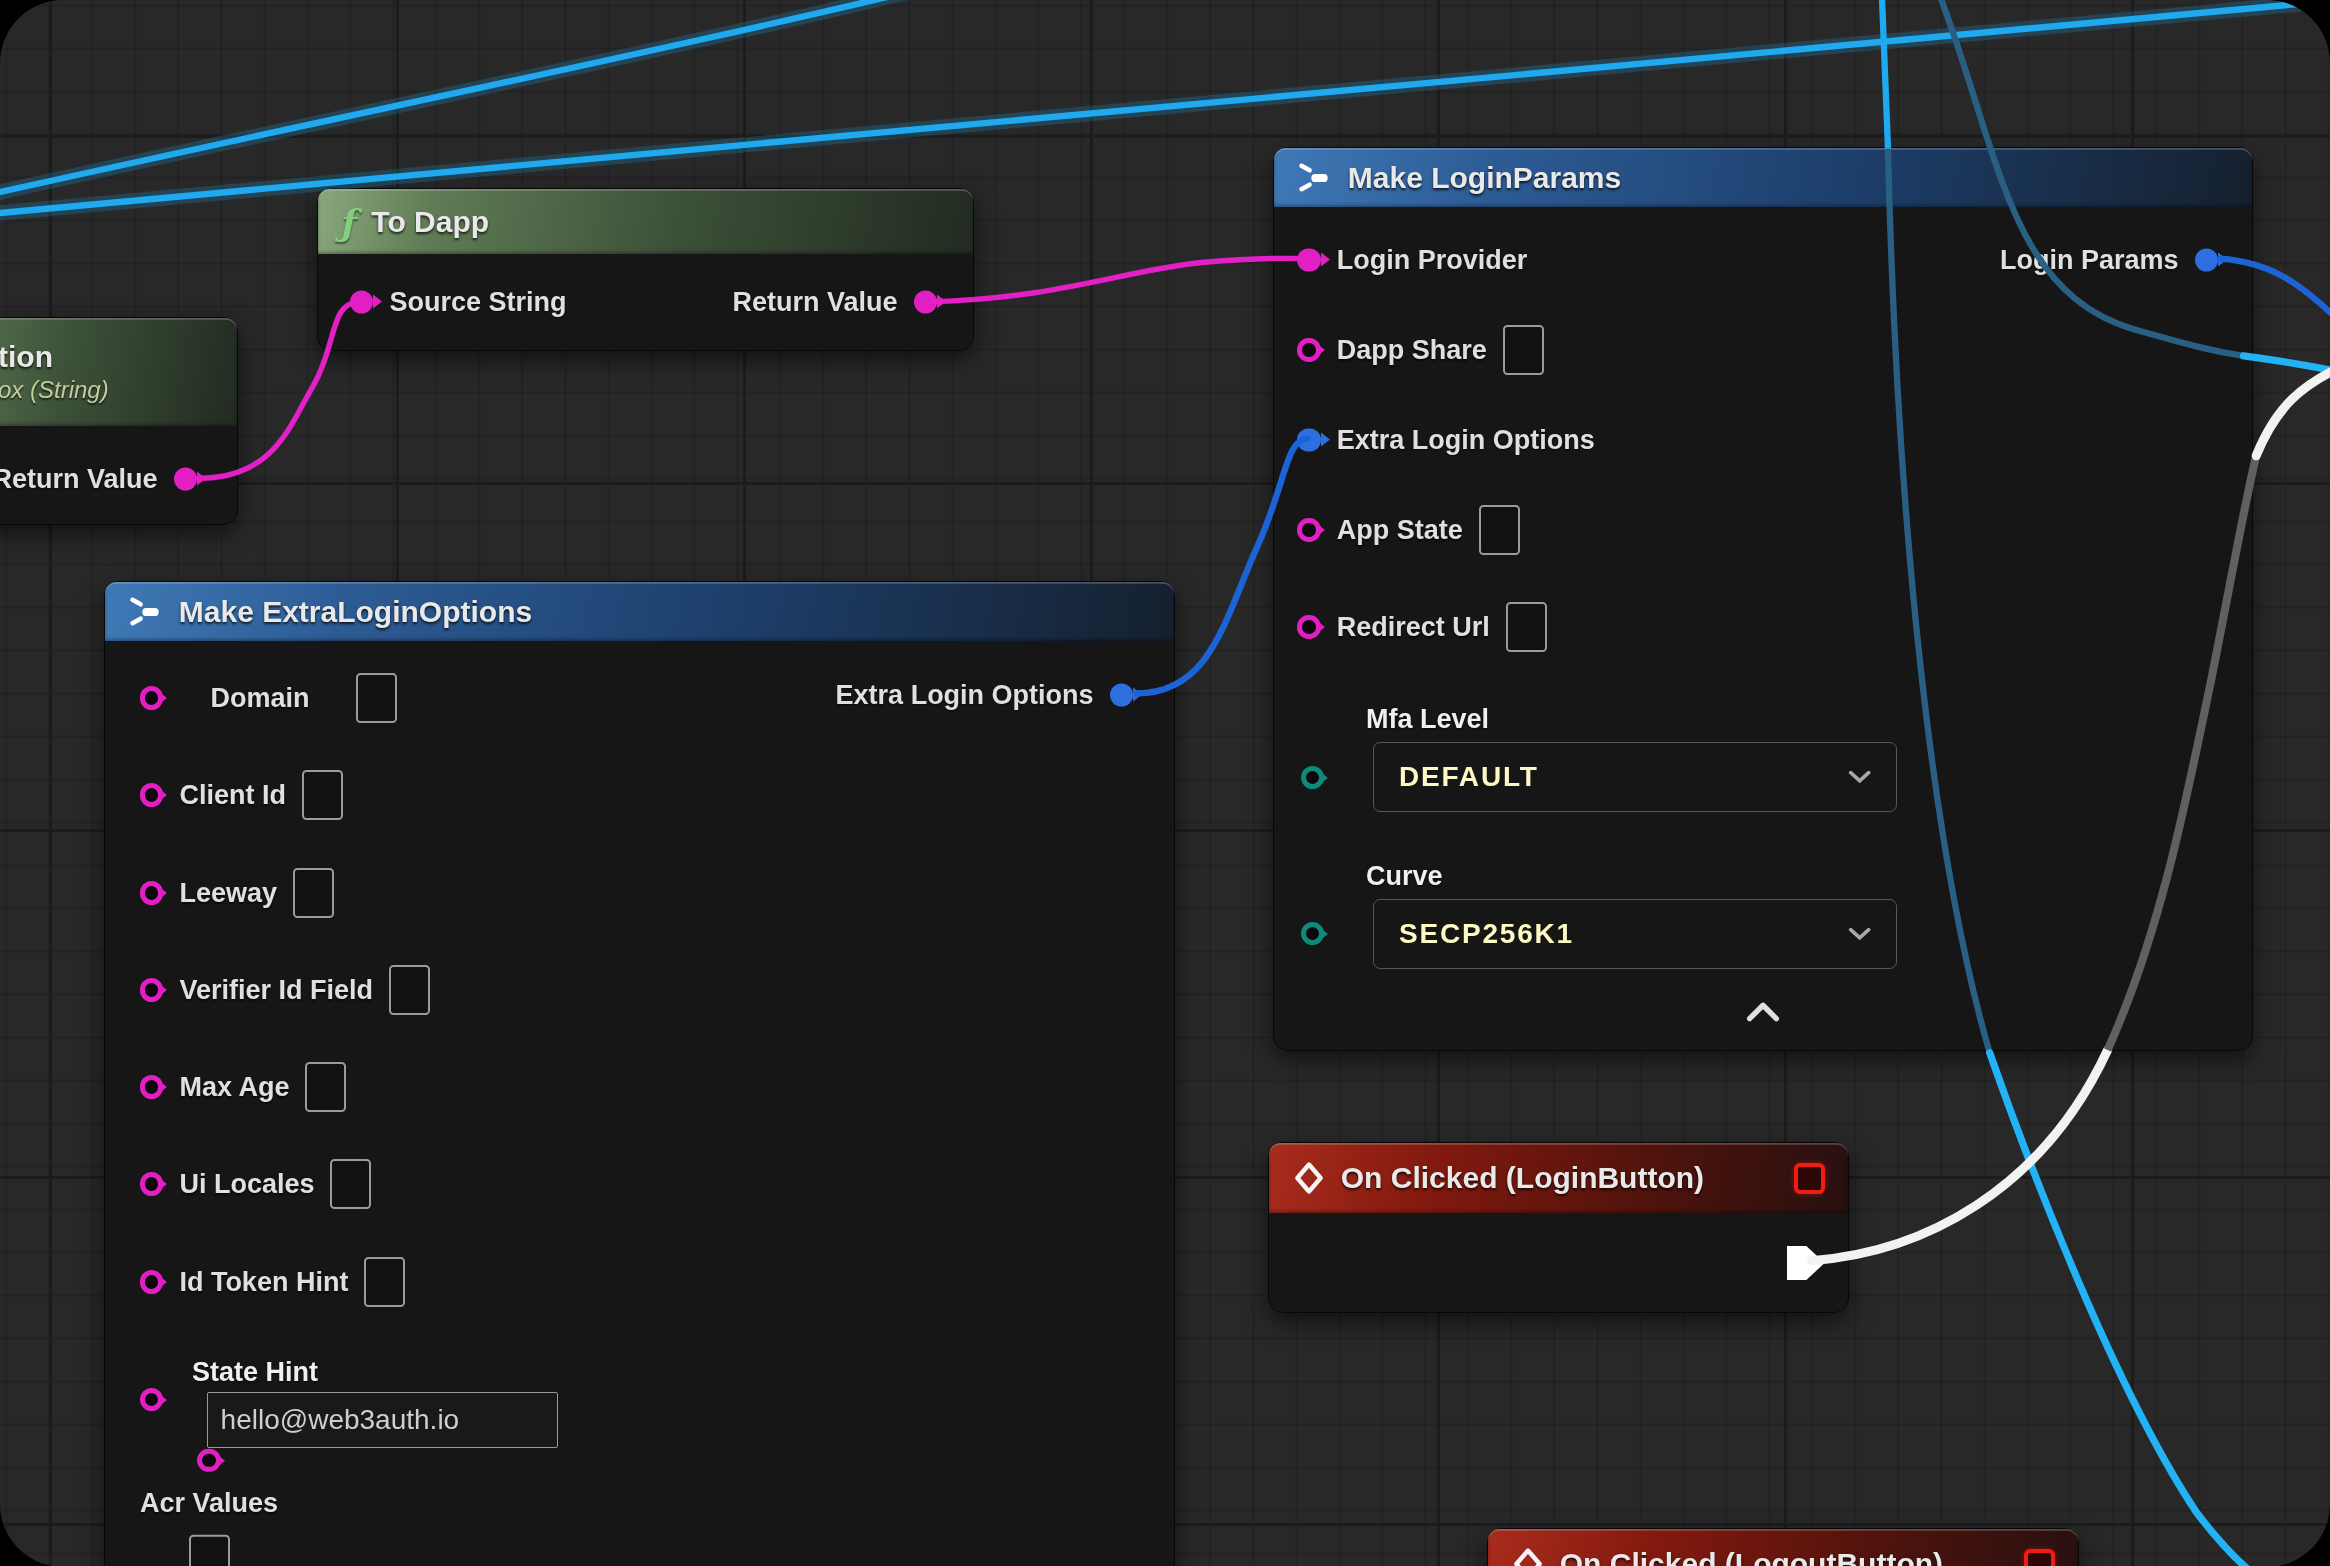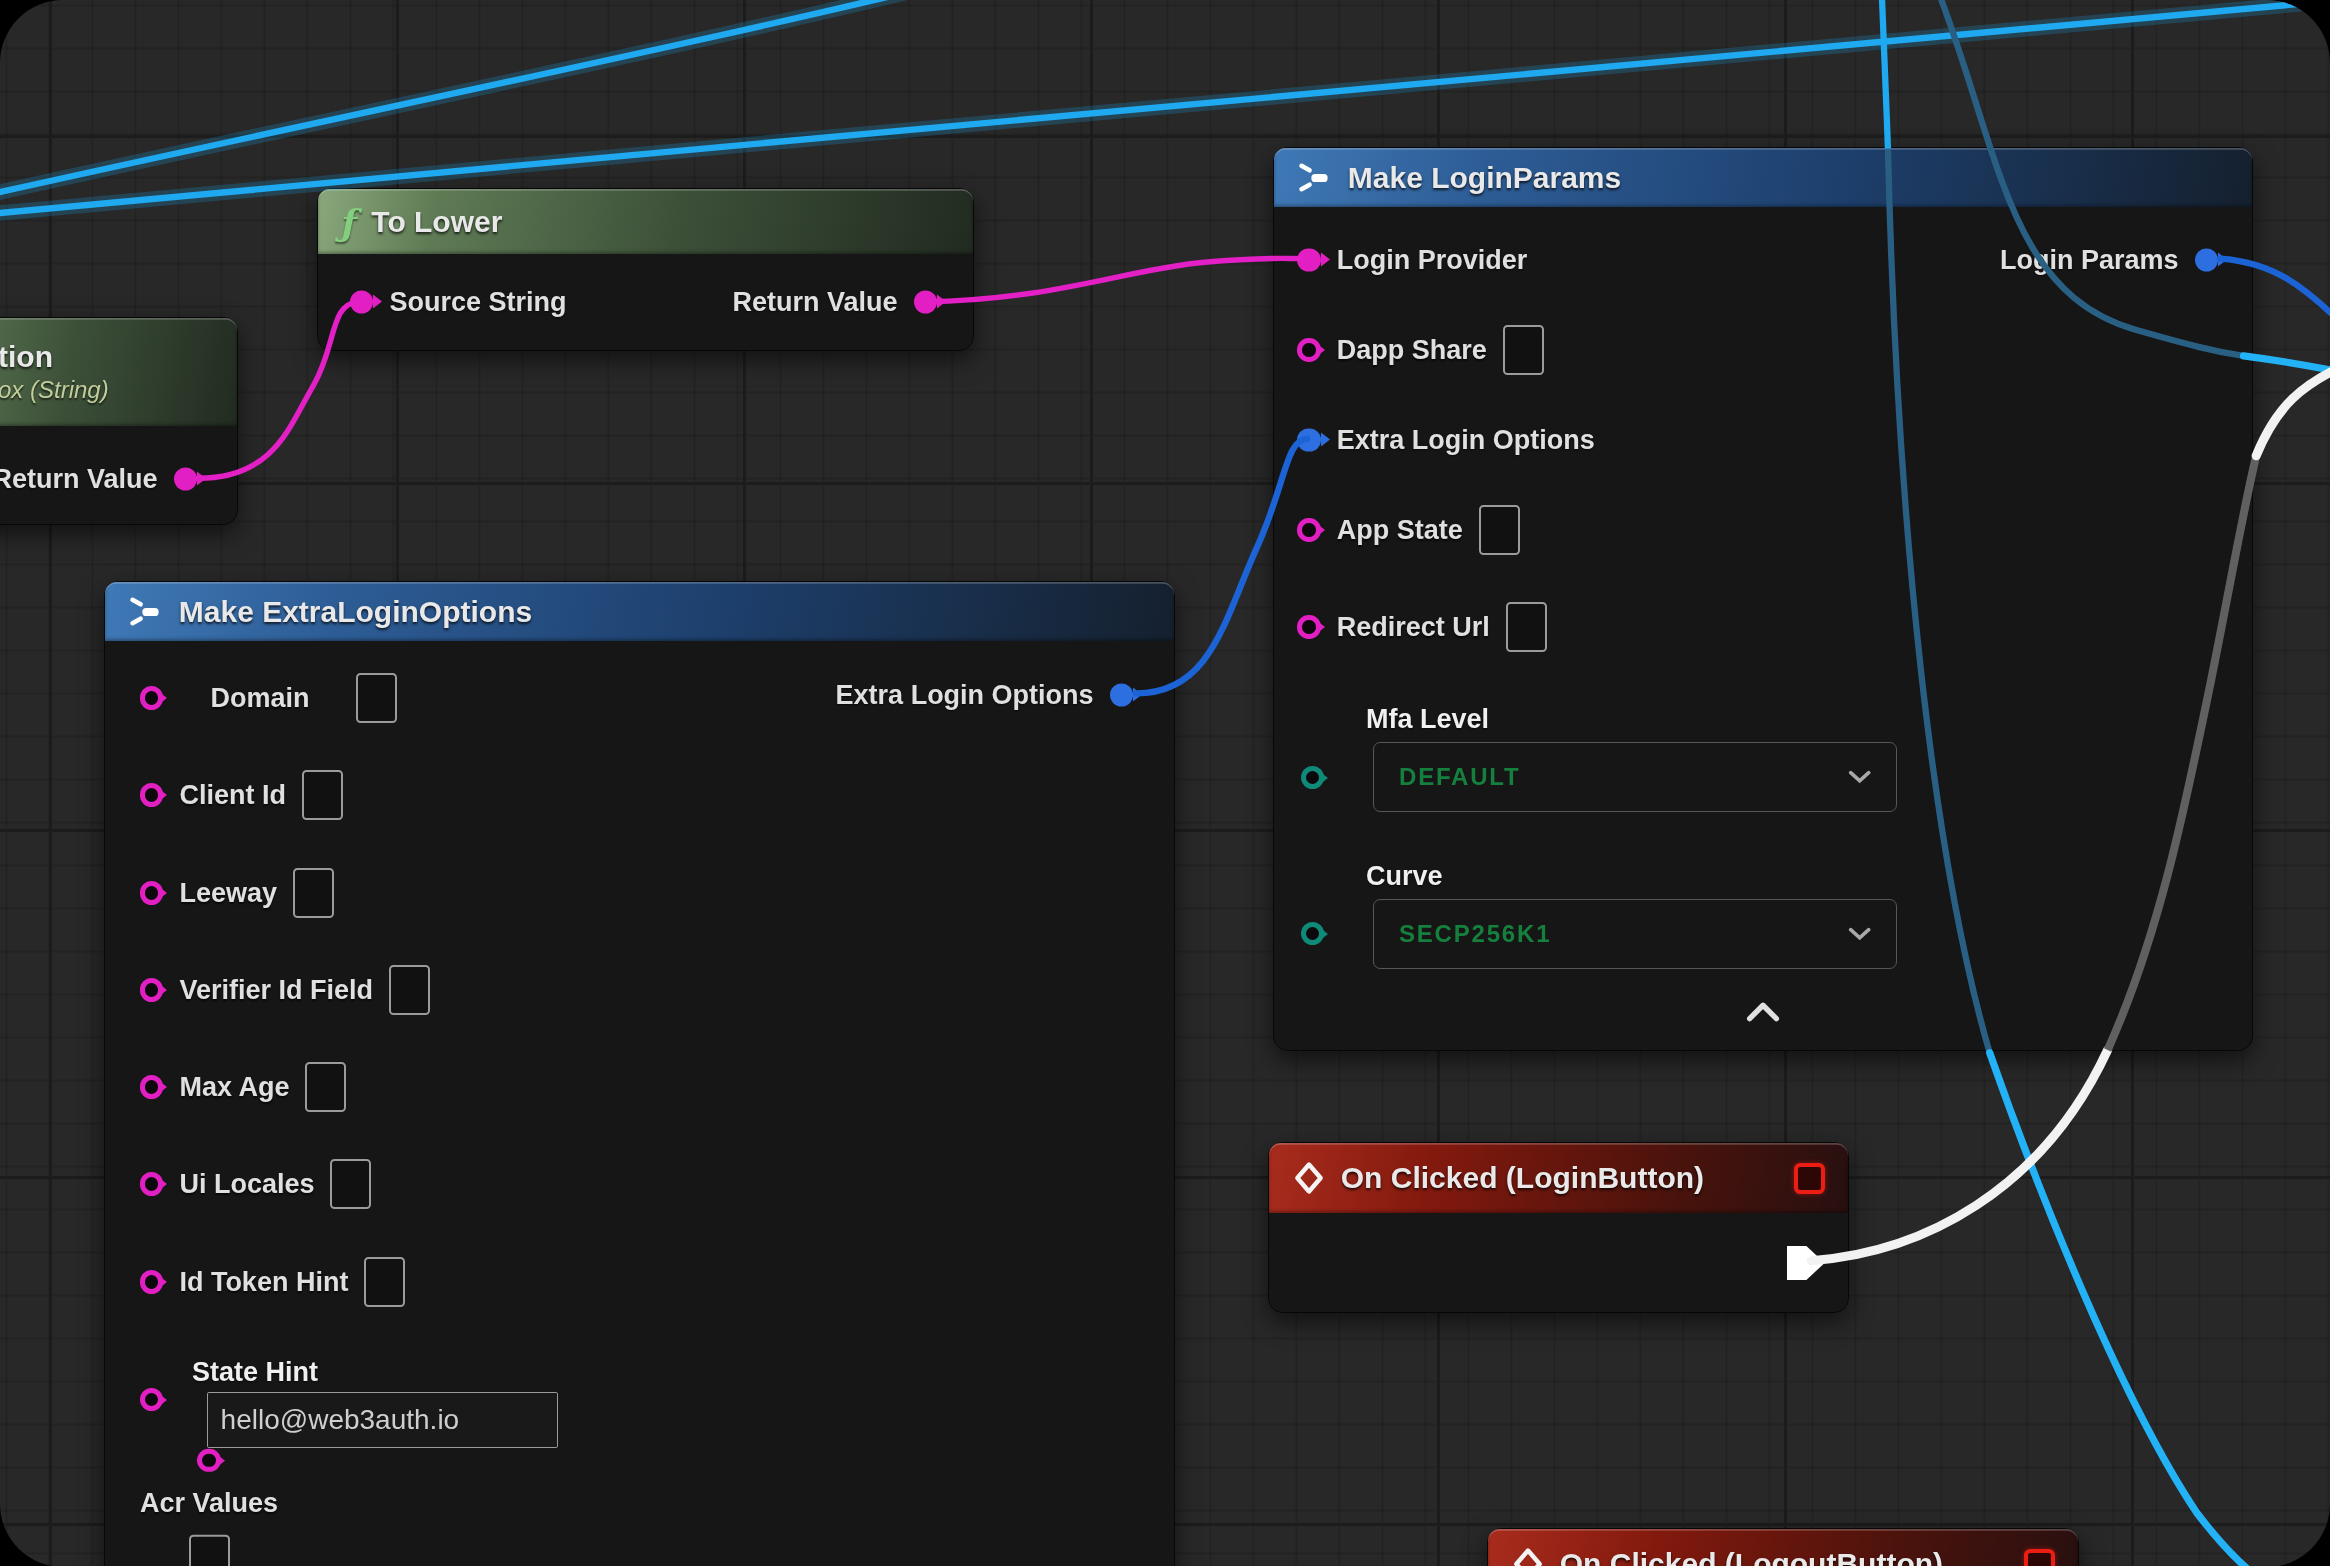--- a/index.html
+++ b/index.html
@@ -54,21 +54,21 @@
   .pin-pink{color:#e21fc3;}  .pin-blue{color:#2d6fe0;}  .pin-teal{color:#0f8a78;}
   .pin-filled{background:currentColor;}
   .pin-hollow{border:5.4px solid;background:rgba(12,6,10,0.85);}
   .pin::after{border-left-color:currentColor;}
   .checkbox{width:41px;height:50px;border:2.7px solid #9b9b9b;border-radius:4.5px;
     background:rgba(8,8,8,0.3);flex:none;}
   .field-label{position:absolute;transform:translateY(-50%);font-size:27px;font-weight:700;
     color:#f0f0f0;white-space:nowrap;text-shadow:0 1.8px 1.8px rgba(0,0,0,0.65);}
   .dropdown{position:absolute;display:flex;align-items:center;justify-content:space-between;
     padding:0 25px;background:#161616;border:1.8px solid #585858;border-radius:7.2px;}
-  .dropdown-value{font-size:24px;font-weight:700;color:#15803d;letter-spacing:1.8px;}
+  .dropdown-value{font-size:28px;font-weight:700;color:#fef9c3;letter-spacing:1.8px;}
   .text-input{position:absolute;background:#191919;border:1.8px solid #9a9a9a;border-radius:1.8px;
     color:#cfcfcf;font-size:28px;font-family:"Liberation Sans",sans-serif;padding:0 12.6px;outline:none;}
   .exec-pin{position:absolute;width:38px;height:34px;background:#fff;
     clip-path:polygon(0 0,52% 0,100% 50%,52% 100%,0 100%);}
   .delegate{width:31px;height:31px;border:4.5px solid #ee1d14;border-radius:6.3px;
     background:#2c0705;margin-left:auto;flex:none;box-shadow:0 0 5.4px rgba(255,40,30,0.4);}
   .collapse{position:absolute;left:50%;transform:translateX(-50%);}
   svg.icon{flex:none;}
   #wires{position:absolute;left:0;top:0;z-index:3;pointer-events:none;}
 </style>
@@ -84,21 +84,21 @@
     </div>
     <div class="row" style="right:40px;top:161px;">
       <span class="pin-label">Return Value</span>
       <span class="pin pin-pink pin-filled"></span>
     </div>
   </div>
 
   <div class="node" style="left:317px;top:188px;width:657px;height:163px;">
     <div class="node-header header-green" style="height:65px;">
       <span class="fn-icon">ƒ</span>
-      <span class="node-title">To Lower</span>
+      <span class="node-title">To Dapp</span>
     </div>
     <div class="row" style="left:32px;top:113px;">
       <span class="pin pin-pink pin-filled"></span>
       <span class="pin-label">Source String</span>
     </div>
     <div class="row" style="right:36px;top:113px;">
       <span class="pin-label">Return Value</span>
       <span class="pin pin-pink pin-filled"></span>
     </div>
   </div>

